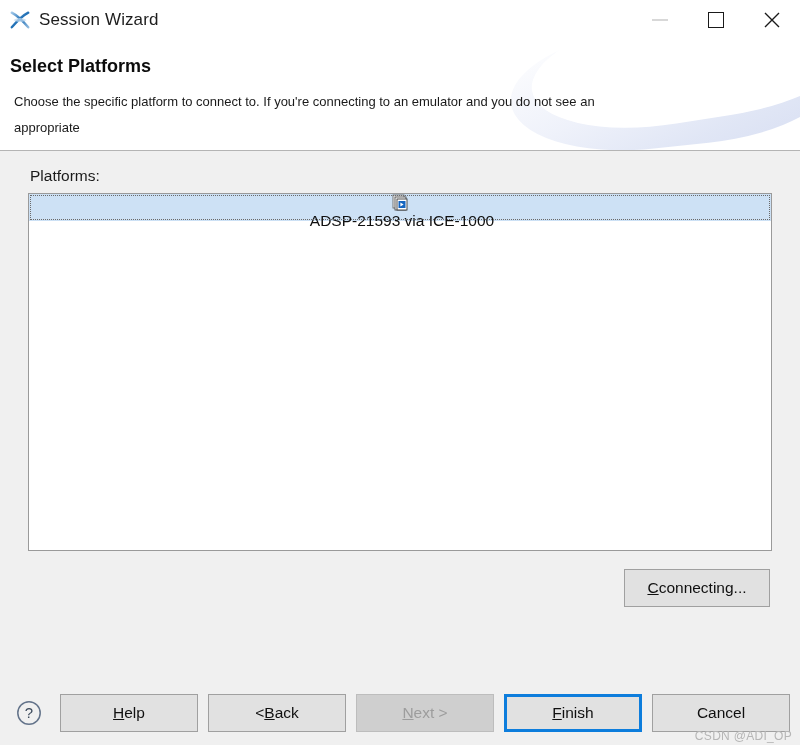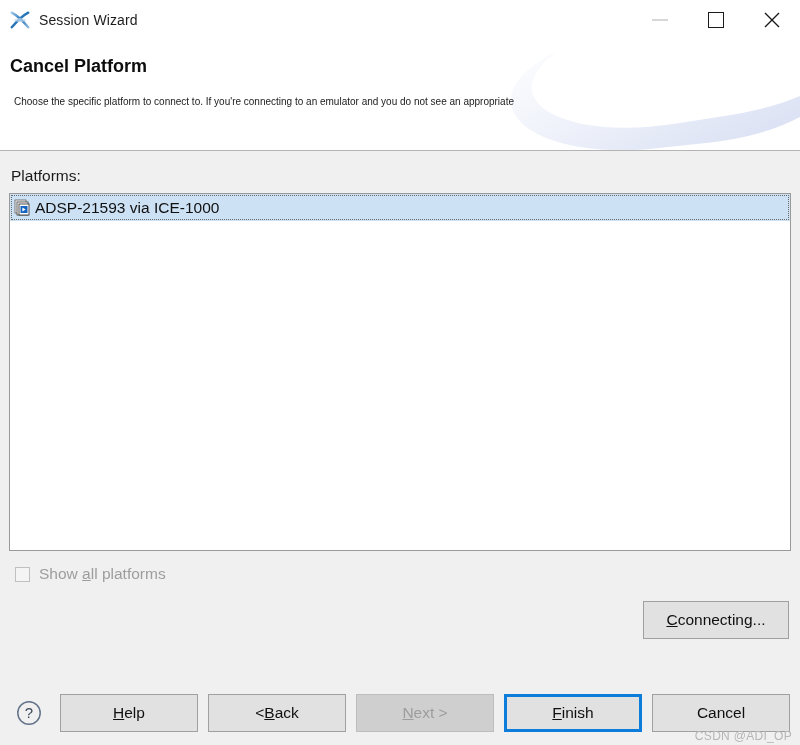--- a/index.html
+++ b/index.html
@@ -67,21 +67,21 @@
     z-index: 5;
   }
   .app-icon {
     width: 22px;
     height: 22px;
     margin-left: 9px;
     margin-right: 8px;
     flex: none;
   }
   .title-text {
-    font-size: 14px;
+    font-size: 17px;
     color: #1d1d1d;
     letter-spacing: 0.1px;
     white-space: nowrap;
   }
   .win-controls {
     margin-left: auto;
     display: flex;
     align-items: stretch;
     height: 40px;
   }
@@ -110,31 +110,31 @@
     z-index: 5;
     margin: 16px 0 0 10px;
     font-size: 18px;
     font-weight: bold;
     color: #0d0d0d;
   }
   .page-desc {
     position: relative;
     z-index: 5;
     margin: 12px 0 0 14px;
-    font-size: 10px;
+    font-size: 13px;
     line-height: 26px;
     color: #1a1a1a;
     max-width: 640px;
   }
 
   
   .body {
     flex: 1;
     position: relative;
-    padding: 0 9px;
+    padding: 0 28px;
     display: flex;
     flex-direction: column;
   }
 
   .field-label {
     font-size: 15.5px;
     color: #1a1a1a;
     margin: 16px 0 8px 2px;
   }
 
@@ -154,20 +154,21 @@
     height: 27px;
     padding-left: 4px;
     font-size: 15.5px;
     color: #101010;
     box-sizing: border-box;
   }
   .list-row.selected {
     background: #cde1f5;
     outline: 1px dotted #6a6a6a;
     outline-offset: -2px;
+    flex-direction: column;
   }
   .row-icon {
     width: 18px;
     height: 18px;
     margin-right: 3px;
     flex: none;
   }
   .row-label {
     white-space: nowrap;
   }
@@ -299,45 +300,41 @@
           <span class="glyph"></span>
         </div>
         <div class="win-btn close">
           <svg width="18" height="18" viewBox="0 0 18 18">
             <path d="M2 2 L16 16 M16 2 L2 16" stroke="#1a1a1a" stroke-width="1.4" fill="none"></path>
           </svg>
         </div>
       </div>
     </div>
 
-    <div class="page-title">Cancel Platform</div>
+    <div class="page-title">Select Platforms</div>
     <div class="page-desc">Choose the specific platform to connect to.  If you're connecting to an emulator and you do not see an appropriate</div>
   </div>
 
   <div class="body">
 
     <div class="field-label">Platforms:</div>
 
     <div class="list-box">
       <div class="list-row selected">
         <svg class="row-icon" viewBox="0 0 18 18">
           <rect x="1" y="1" width="11" height="13" fill="#f7f7f7" stroke="#6b6b6b" stroke-width="0.9"></rect>
           <rect x="3" y="3" width="11" height="13" fill="#ffffff" stroke="#4a4a4a" stroke-width="0.9"></rect>
           <rect x="5" y="5" width="10" height="11" fill="#ffffff" stroke="#3a3a3a" stroke-width="0.9"></rect>
           <rect x="6.5" y="7" width="7" height="7" fill="#1565c0"></rect>
           <path d="M8.4 8.4 L11.6 10.5 L8.4 12.6 Z" fill="#ffffff"></path>
         </svg>
         <span class="row-label">ADSP-21593 via ICE-1000</span>
       </div>
     </div>
 
-    <div class="checkbox-row">
-      <span class="checkbox-box"></span>
-      <span class="checkbox-label"><span>Show </span><span class="mnem">a</span><span>ll platforms</span></span>
-    </div>
 
     <div class="configurator-row">
       <div class="btn configurator">
           <span class="mnem">C</span>
           <span>connecting...</span>
         </div>
     </div>
   </div>
 
   <div class="footer">

